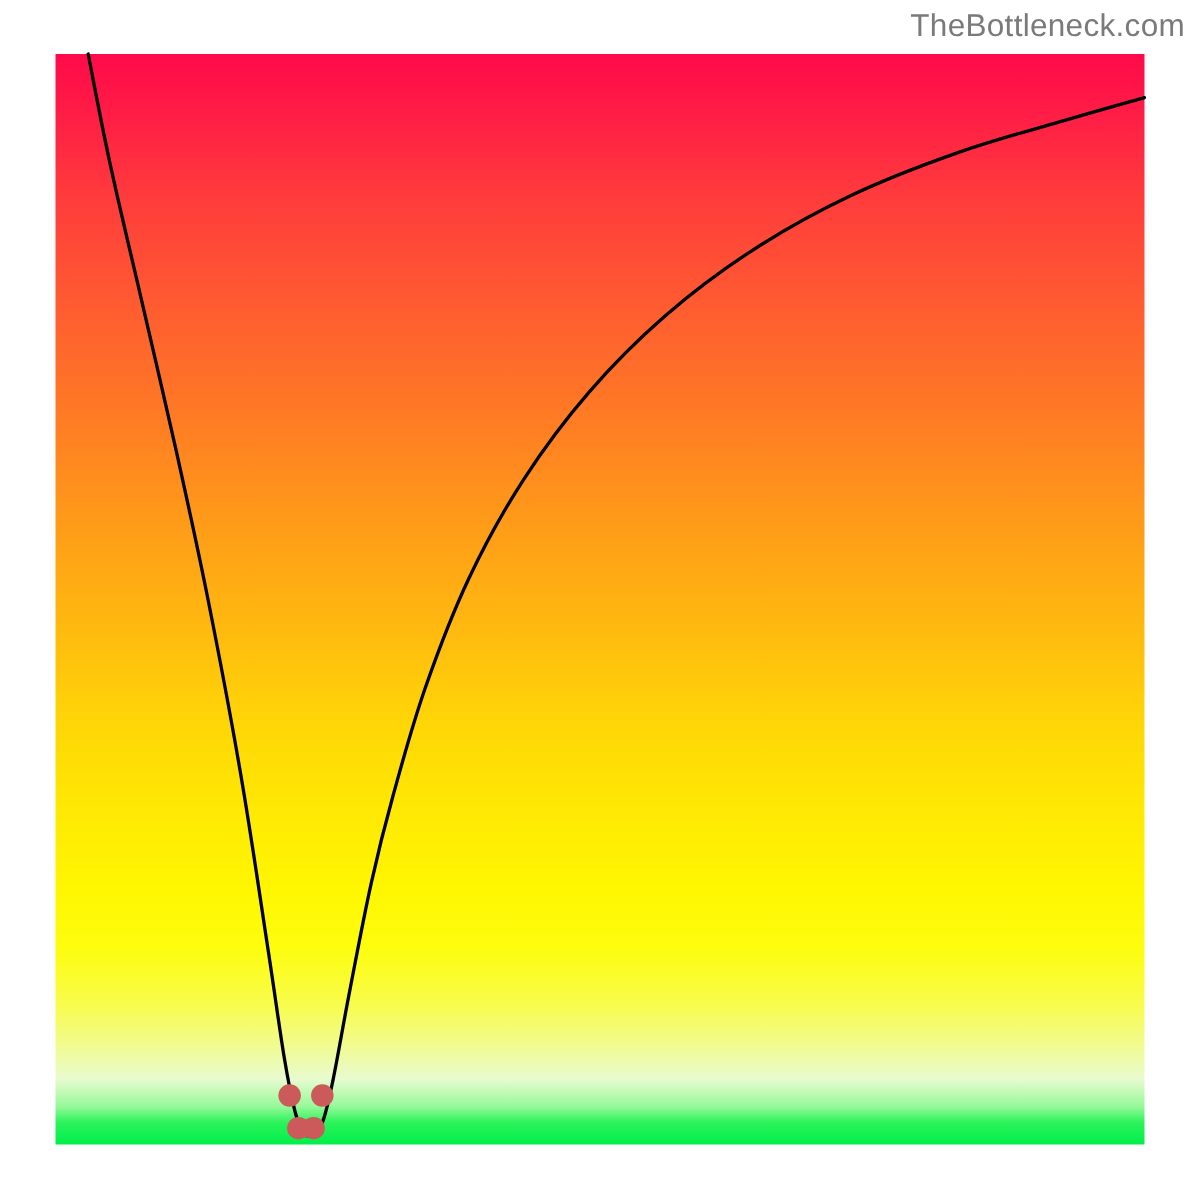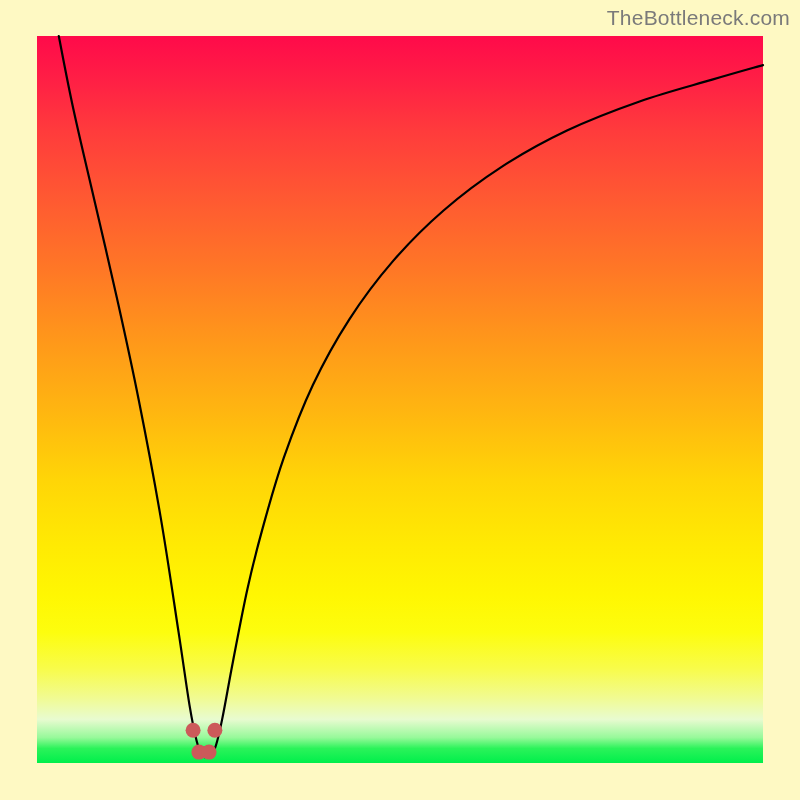--- a/index.html
+++ b/index.html
@@ -8,21 +8,21 @@
     width: 800px;
     height: 800px;
     background: #000;
     overflow: hidden;
     font-family: Arial, Helvetica, sans-serif;
   }
   .frame {
     position: absolute;
     left: 0; top: 0;
     width: 800px; height: 800px;
-    background: #fef9c3;
+    background: #ffffff;
   }
   .plot {
     position: absolute;
     left: 37px;
     top: 36px;
     width: 726px;
     height: 727px;
     
     background: linear-gradient(to bottom,
       #ff0a4a 0%,

